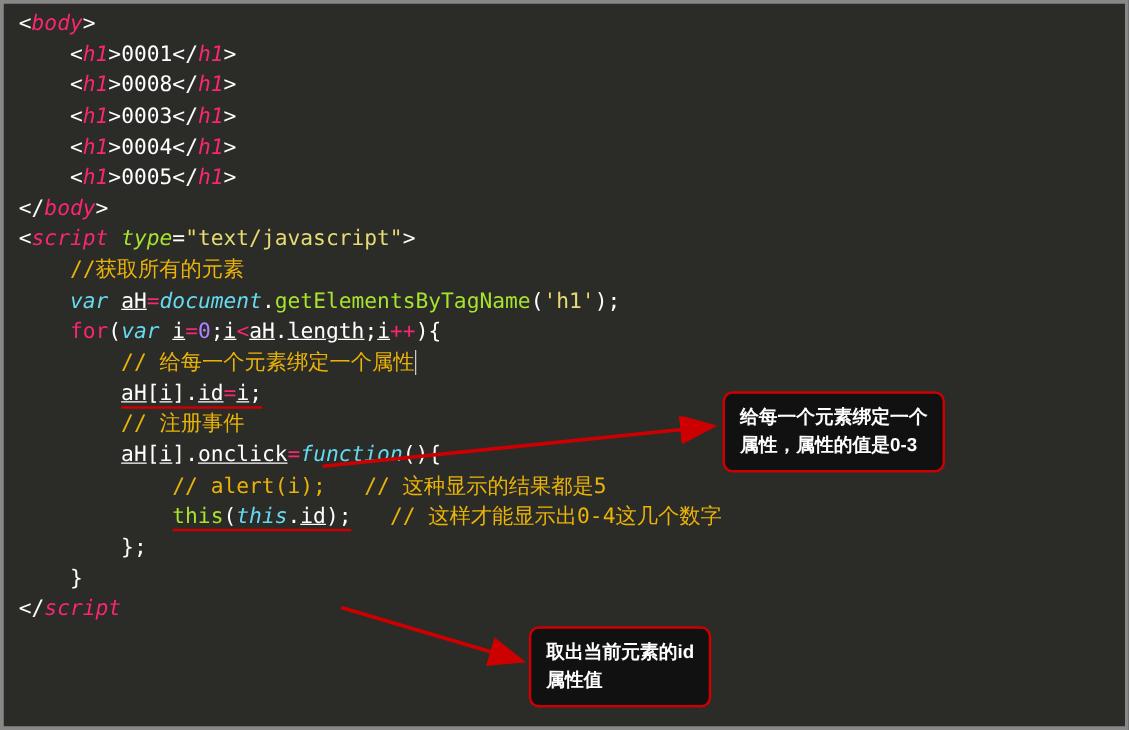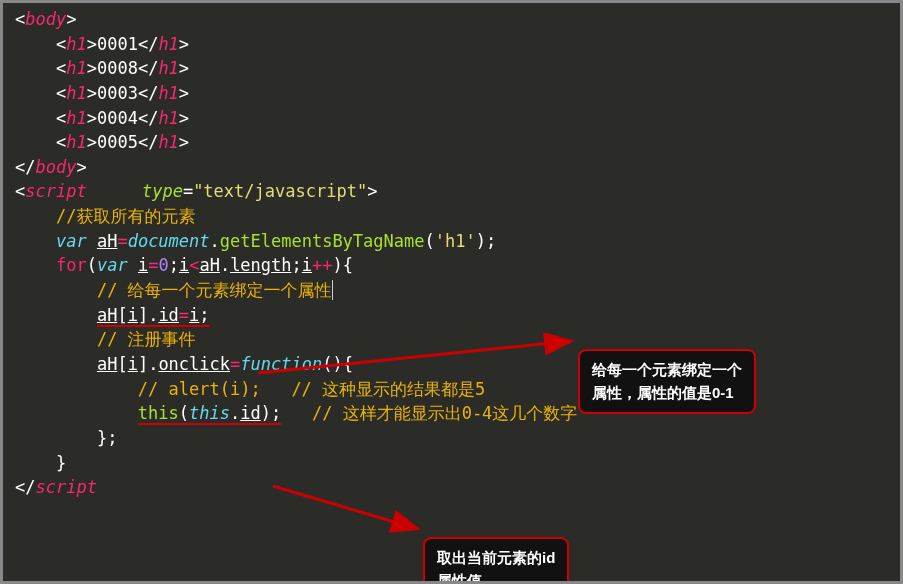--- a/index.html
+++ b/index.html
@@ -10,21 +10,21 @@
   width: 903px;
   height: 584px;
   position: relative;
   border: 3px solid #888;
   padding: 4px 2px;
   overflow: hidden;
 }
 .line { white-space: pre; line-height: 1.45; padding-left: 10px; }
 .br { color: #FFFFFF; } 
 .tag { color: #F92672; font-style: italic; }
-.attr { color: #A6E22E; font-style: italic; margin-left: 45px; }
+.attr { color: #A6E22E; font-style: italic; }
 .eq { color: #FFFFFF; }
 .str { color: #E6DB74; }
 .txt { color: #FFFFFF; }
 .kw { color: #66D9EF; font-style: italic; }
 .obj { color: #66D9EF; font-style: italic; }
 .fn { color: #66D9EF; }
 .op { color: #F92672; }
 .num { color: #AE81FF; }
 .id { color: #FFFFFF; text-decoration: underline; }
 .punc { color: #FFFFFF; }
@@ -36,21 +36,20 @@
   position: absolute;
   background: #111;
   border: 2px solid #c00;
   border-radius: 8px;
   padding: 8px 12px;
   color: #fff;
   font-family: sans-serif;
   font-size: 15px;
   line-height: 1.5;
   font-weight: bold;
-  margin-top: 36px;
 }
 .arrow {
   position: absolute;
   pointer-events: none;
 }
 </style>
 </head>
 <body>
 
 <div class="line"><span class="br">&lt;</span><span class="tag">body</span><span class="br">&gt;</span></div>
@@ -69,21 +68,21 @@
 <div class="line"><span>        </span><span class="comment">// 注册事件</span></div>
 <div class="line"><span>        </span><span class="id">aH</span><span class="punc">[</span><span class="id">i</span><span class="punc">]</span><span class="punc">.</span><span class="id">onclick</span><span class="op">=</span><span class="fn" style="font-style:italic">function</span><span class="punc">(</span><span class="punc">)</span><span class="punc">{</span></div>
 <div class="line"><span>            </span><span class="comment">// alert(i);</span><span>   </span><span class="comment">// 这种显示的结果都是5</span></div>
 <div class="line"><span>            </span><span class="underline"><span class="funcname">this</span><span class="punc">(</span><span class="kw">this</span><span class="punc">.</span><span class="id">id</span><span class="punc">)</span><span class="punc">;</span></span><span>   </span><span class="comment">// 这样才能显示出0-4这几个数字</span></div>
 <div class="line"><span>        </span><span class="punc">}</span><span class="punc">;</span></div>
 <div class="line"><span>    </span><span class="punc">}</span></div>
 <div class="line"><span class="br">&lt;/</span><span class="tag">script</span></div>
 
 <div class="callout" style="top:310px; left:575px;">
   <div>给每一个元素绑定一个</div>
-  <div>属性，属性的值是0-1</div>
+  <div>属性，属性的值是0-3</div>
 </div>
 <svg class="arrow" style="top:330px; left:250px;" width="330" height="50">
   <defs>
       <marker id="ah1" markerWidth="10" markerHeight="8" refX="9" refY="4" orient="auto">
         <polygon points="0 0, 10 4, 0 8" fill="#c00"></polygon>
       </marker>
     </defs>
   <line x1="5" y1="40" x2="318" y2="8" stroke="#c00" stroke-width="3" marker-end="url(#ah1)"></line>
 </svg>
 

